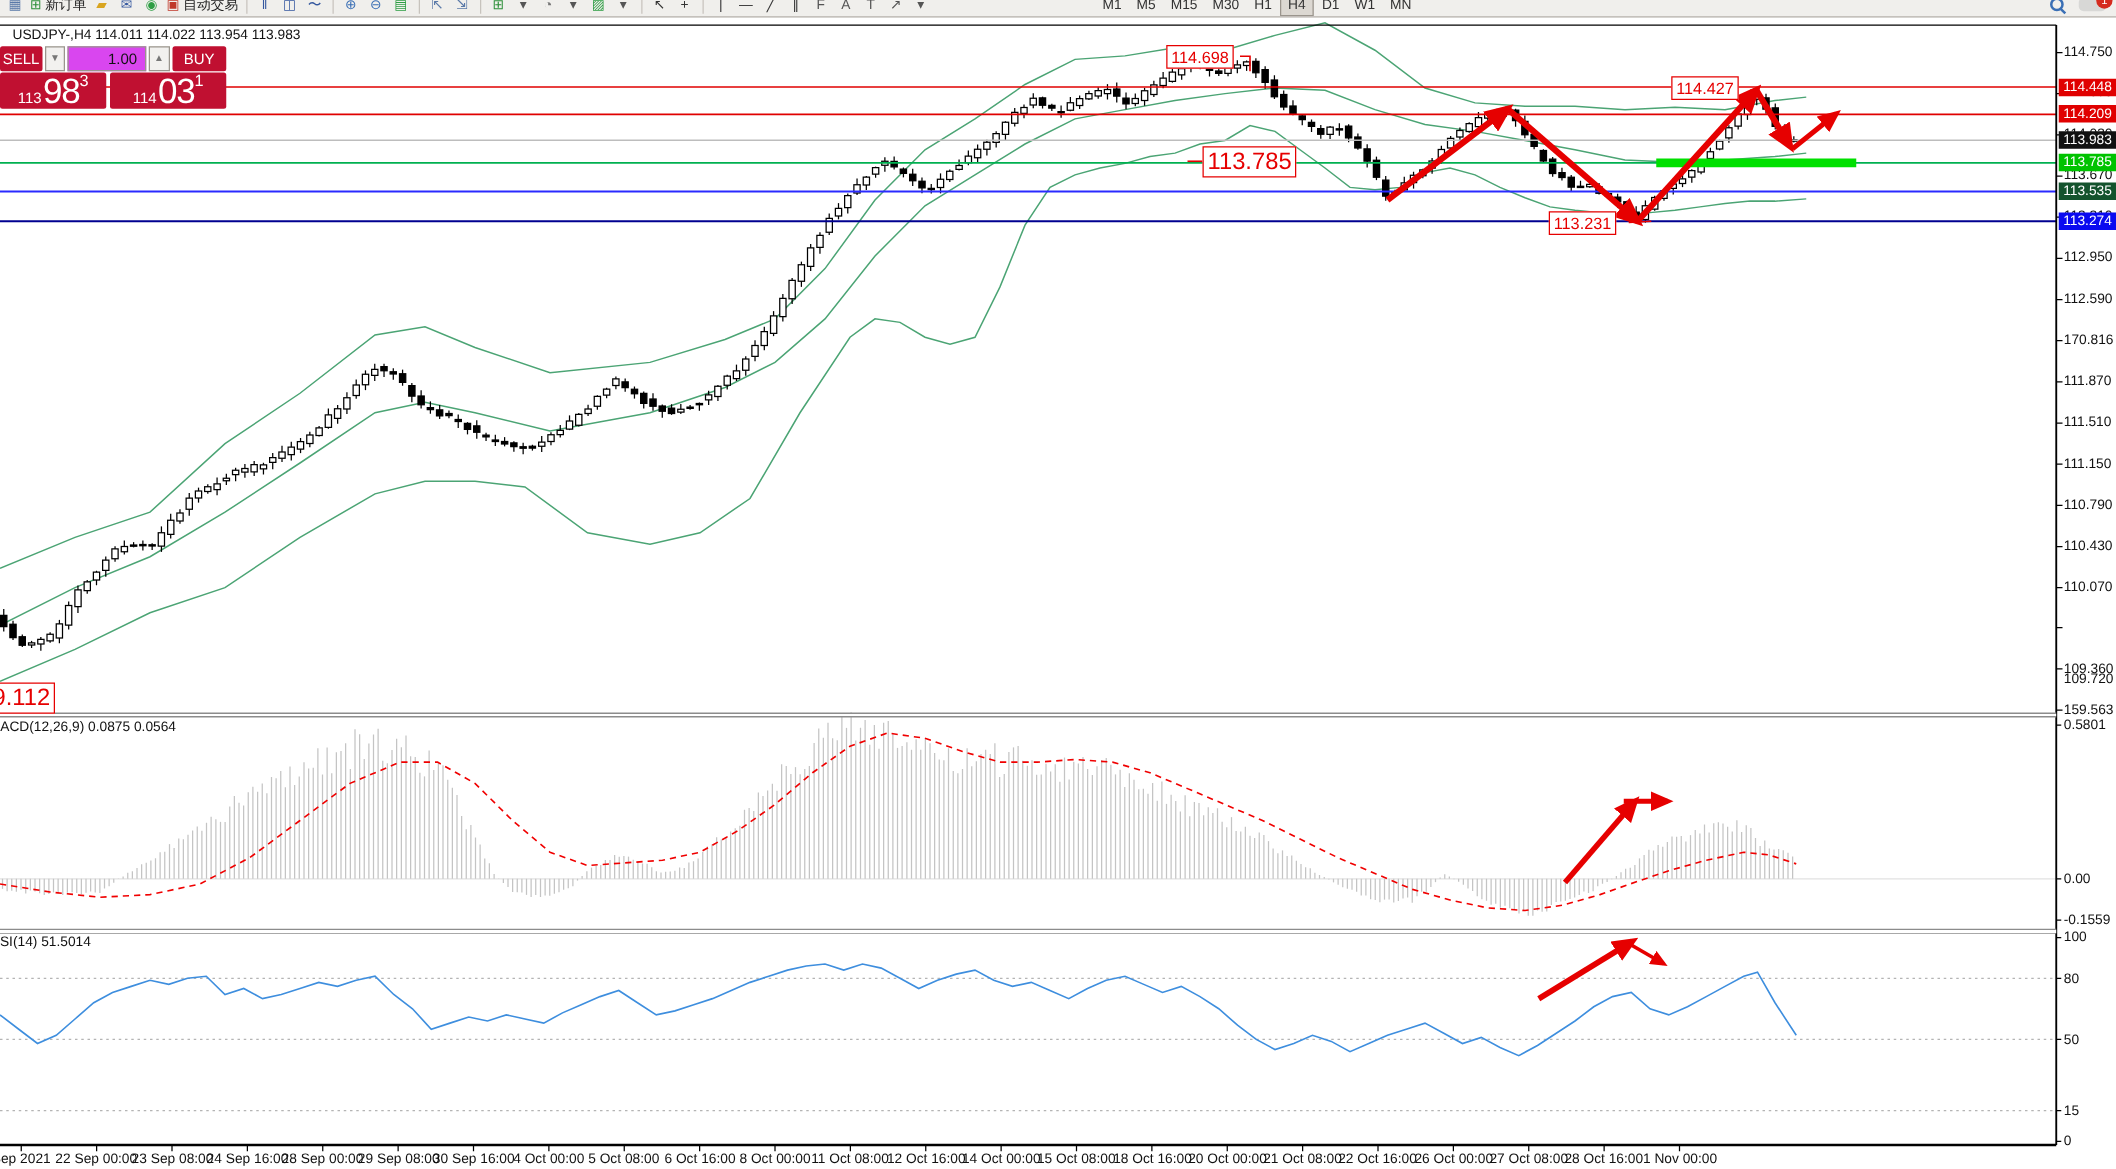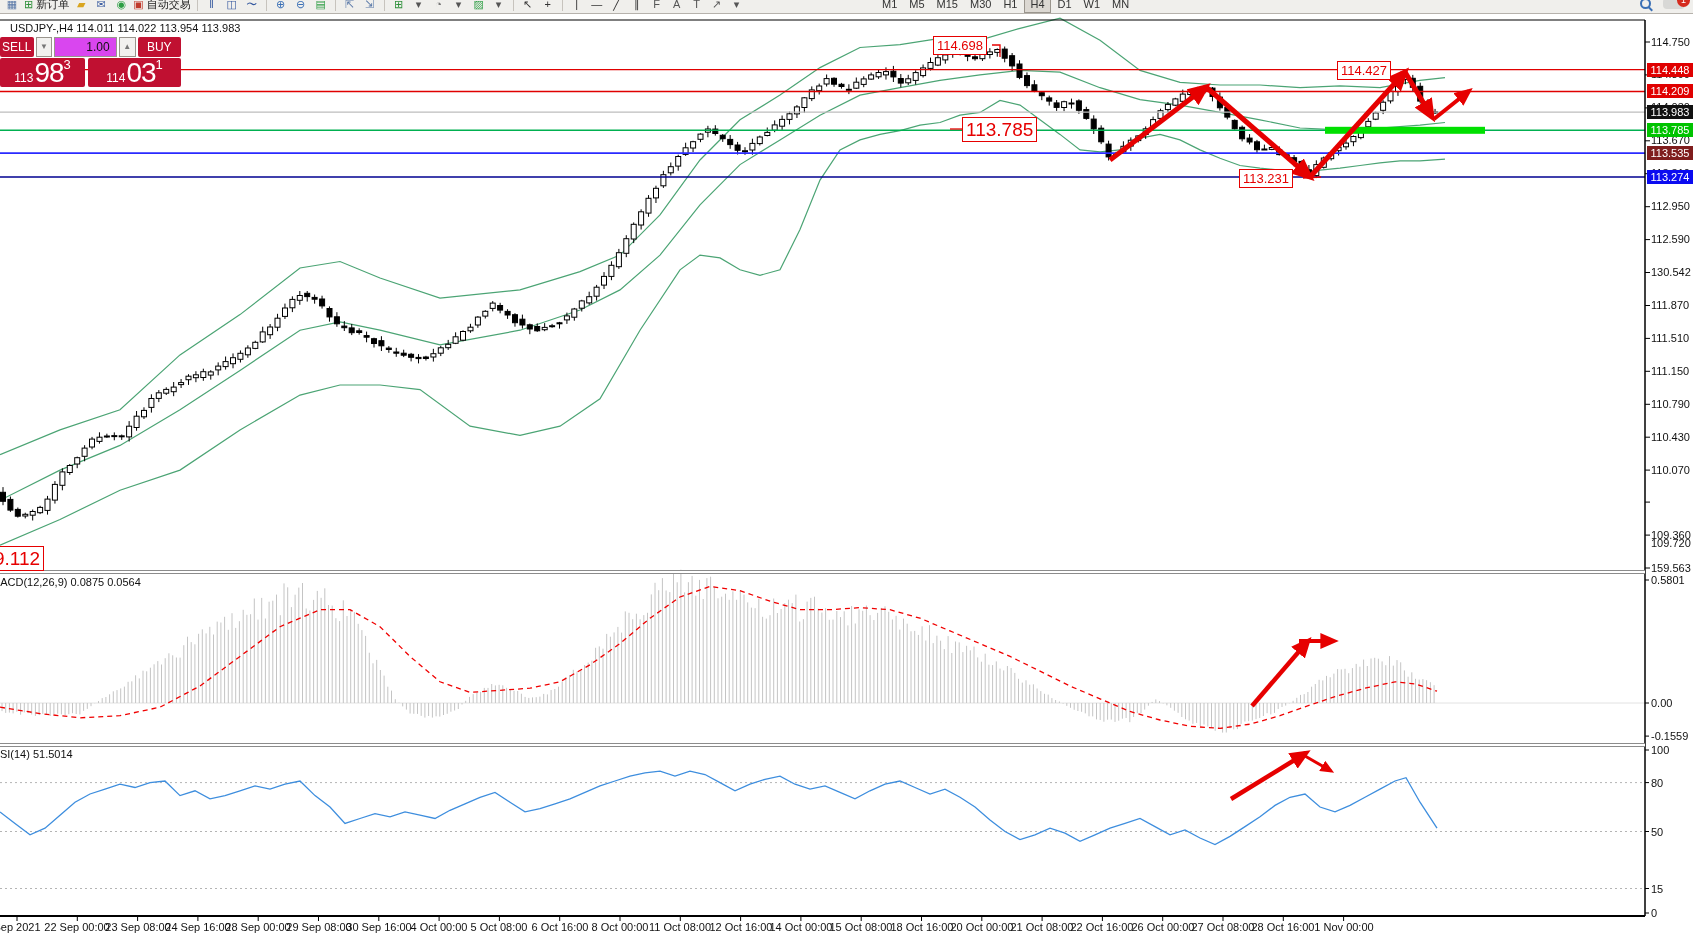--- a/index.html
+++ b/index.html
@@ -1057,35 +1057,35 @@
     </g>
   </svg>
 <div id="overlay">
     <div class="axlabel" style="left: 1651px; top: 36px;">114.750</div>
     <div class="axlabel" style="left: 1651px; top: 68px;">114.390</div>
     <div class="axlabel" style="left: 1651px; top: 101px;">114.030</div>
     <div class="axlabel" style="left: 1651px; top: 134px;">113.670</div>
     <div class="axlabel" style="left: 1651px; top: 167px;">113.310</div>
     <div class="axlabel" style="left: 1651px; top: 200px;">112.950</div>
     <div class="axlabel" style="left: 1651px; top: 233px;">112.590</div>
-    <div class="axlabel" style="left: 1651px; top: 266px;">130.542</div>
+    <div class="axlabel" style="left: 1651px; top: 266px;">170.816</div>
     <div class="axlabel" style="left: 1651px; top: 299px;">111.870</div>
     <div class="axlabel" style="left: 1651px; top: 332px;">111.510</div>
     <div class="axlabel" style="left: 1651px; top: 365px;">111.150</div>
     <div class="axlabel" style="left: 1651px; top: 398px;">110.790</div>
     <div class="axlabel" style="left: 1651px; top: 431px;">110.430</div>
     <div class="axlabel" style="left: 1651px; top: 464px;">110.070</div>
     <div class="axlabel" style="left: 1651px; top: 496px; margin-top: 41px;">109.720</div>
     <div class="axlabel" style="left: 1651px; top: 529px;">109.360</div>
     <div class="axlabel" style="left: 1651px; top: 562px;">159.563</div>
     <div class="badge" style="top: 63px; background: rgb(224, 0, 0);">114.448</div>
     <div class="badge" style="top: 84px; background: rgb(224, 0, 0);">114.209</div>
     <div class="badge" style="top: 105px; background: rgb(17, 17, 17);">113.983</div>
     <div class="badge" style="top: 123px; background: rgb(0, 195, 0);">113.785</div>
-    <div class="badge" style="top: 146px; background: #7f1d1d;">113.535</div>
+    <div class="badge" style="top: 146px; background: #14532d;">113.535</div>
     <div class="badge" style="top: 170px; background: rgb(11, 11, 240);">113.274</div>
     <div class="axlabel" style="left: 1651px; top: 574px;">0.5801</div>
     <div class="axlabel" style="left: 1651px; top: 697px;">0.00</div>
     <div class="axlabel" style="left: 1651px; top: 730px;">-0.1559</div>
     <div class="axlabel" style="left: 1651px; top: 744px;">100</div>
     <div class="axlabel" style="left: 1651px; top: 777px;">80</div>
     <div class="axlabel" style="left: 1651px; top: 826px;">50</div>
     <div class="axlabel" style="left: 1651px; top: 883px;">15</div>
     <div class="axlabel" style="left: 1651px; top: 907px;">0</div>
     <div class="timelabel" style="left: 17px; top: 921px;">Sep 2021</div>

